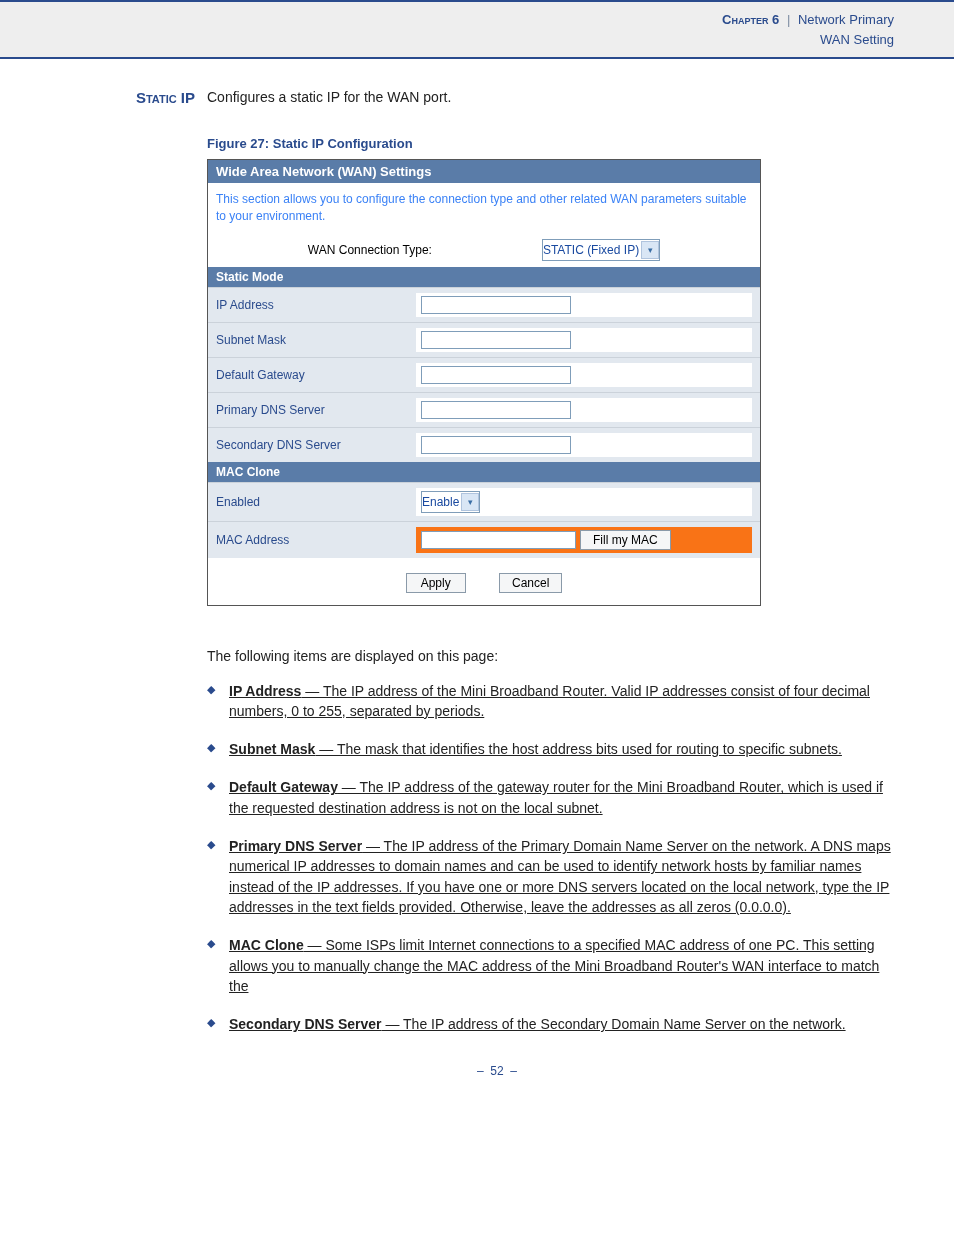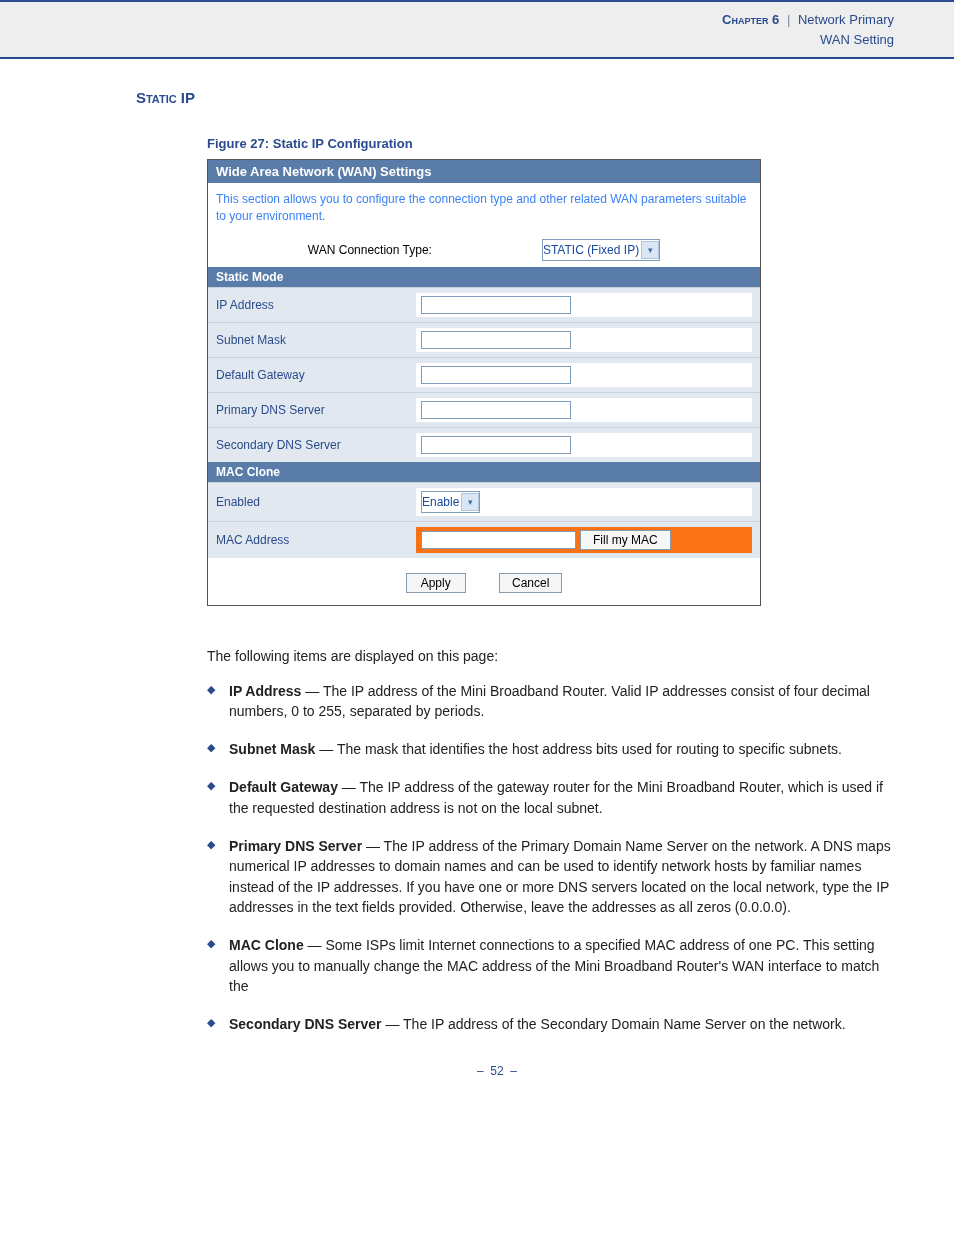--- a/index.html
+++ b/index.html
@@ -191,20 +191,21 @@
   }
   ul.diamond {
     list-style: none;
     padding-left: 22px;
     margin-top: 14px;
   }
   ul.diamond li {
     position: relative;
     margin-bottom: 18px;
     line-height: 1.45;
+    text-decoration: underline;
   }
   ul.diamond li::before {
     content: "◆";
     position: absolute;
     left: -22px;
     top: 1px;
     color: #2a4b8d;
     font-size: 11px;
   }
   .footer-pg {
@@ -221,20 +222,21 @@
   <span class="chap">Chapter 6</span>
   <span class="divider">|</span>
   <span>Network Primary</span><br>
   <span>WAN Setting</span>
 </div>
 
 <div class="page">
 
   <div class="section-row">
     <div class="section-label">Static IP</div>
+    <div class="section-body">Configures a static IP for the WAN port.</div>
   </div>
 
   <div style="margin-left:107px;">
     <div class="figure-caption">Figure 27:  Static IP Configuration</div>
 
     <div class="ui-panel">
       <div class="ui-title">Wide Area Network (WAN) Settings</div>
       <div class="ui-desc">This section allows you to configure the connection type and other related WAN parameters suitable to your environment.</div>
 
       <div class="ui-row conn-row">

